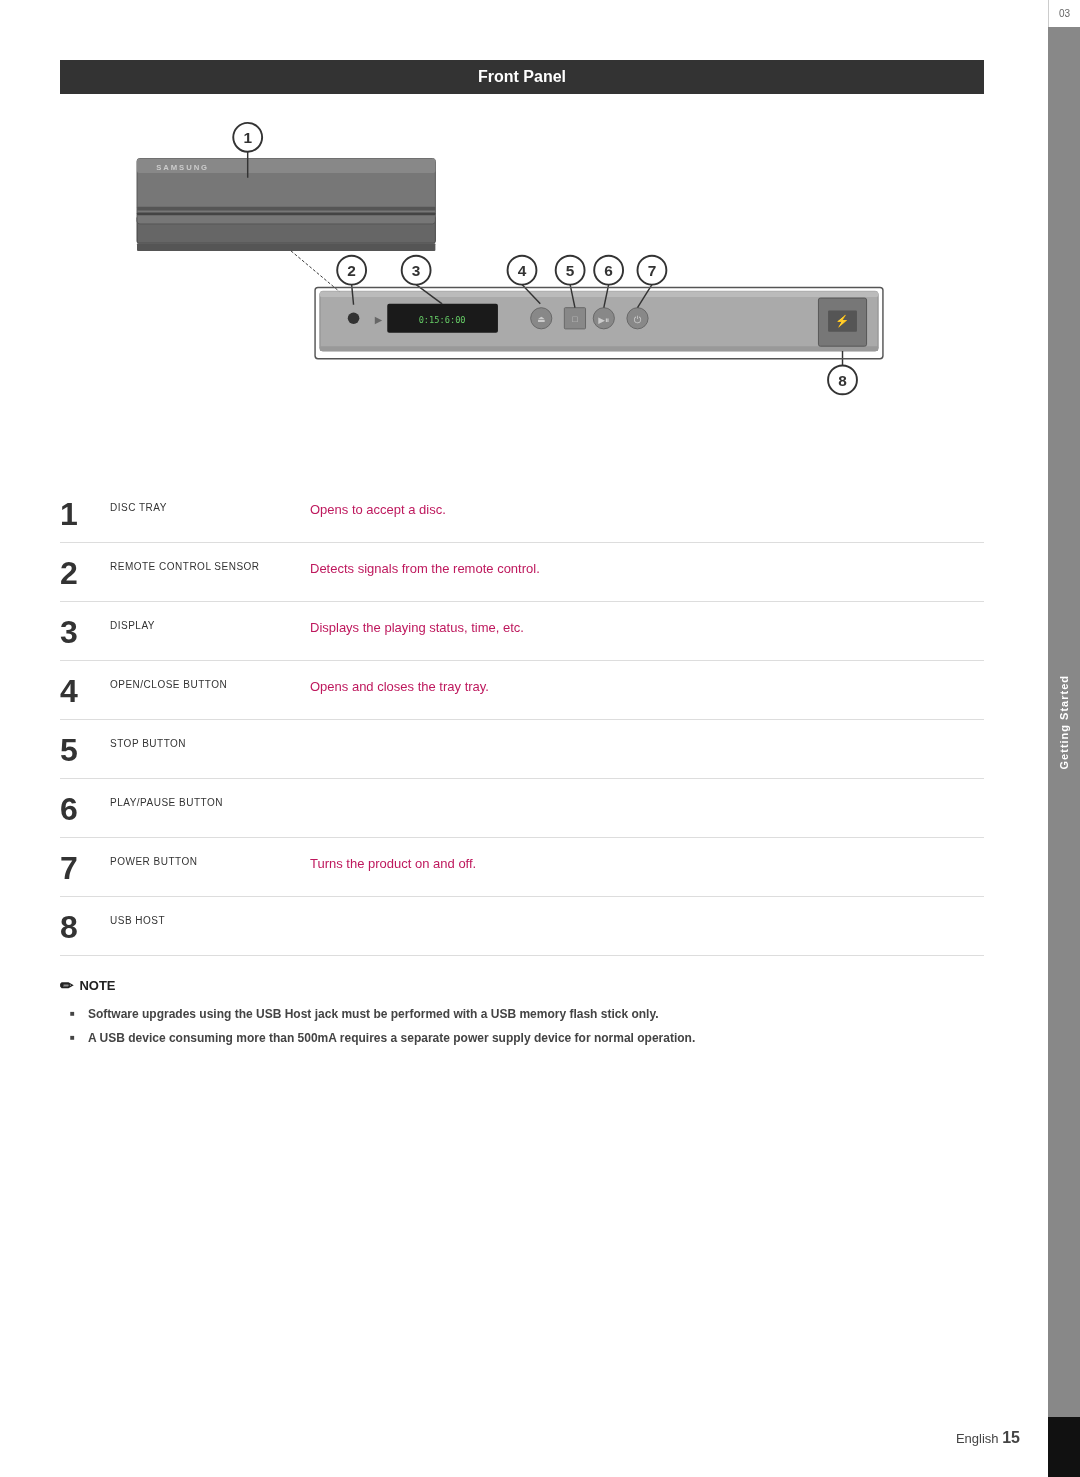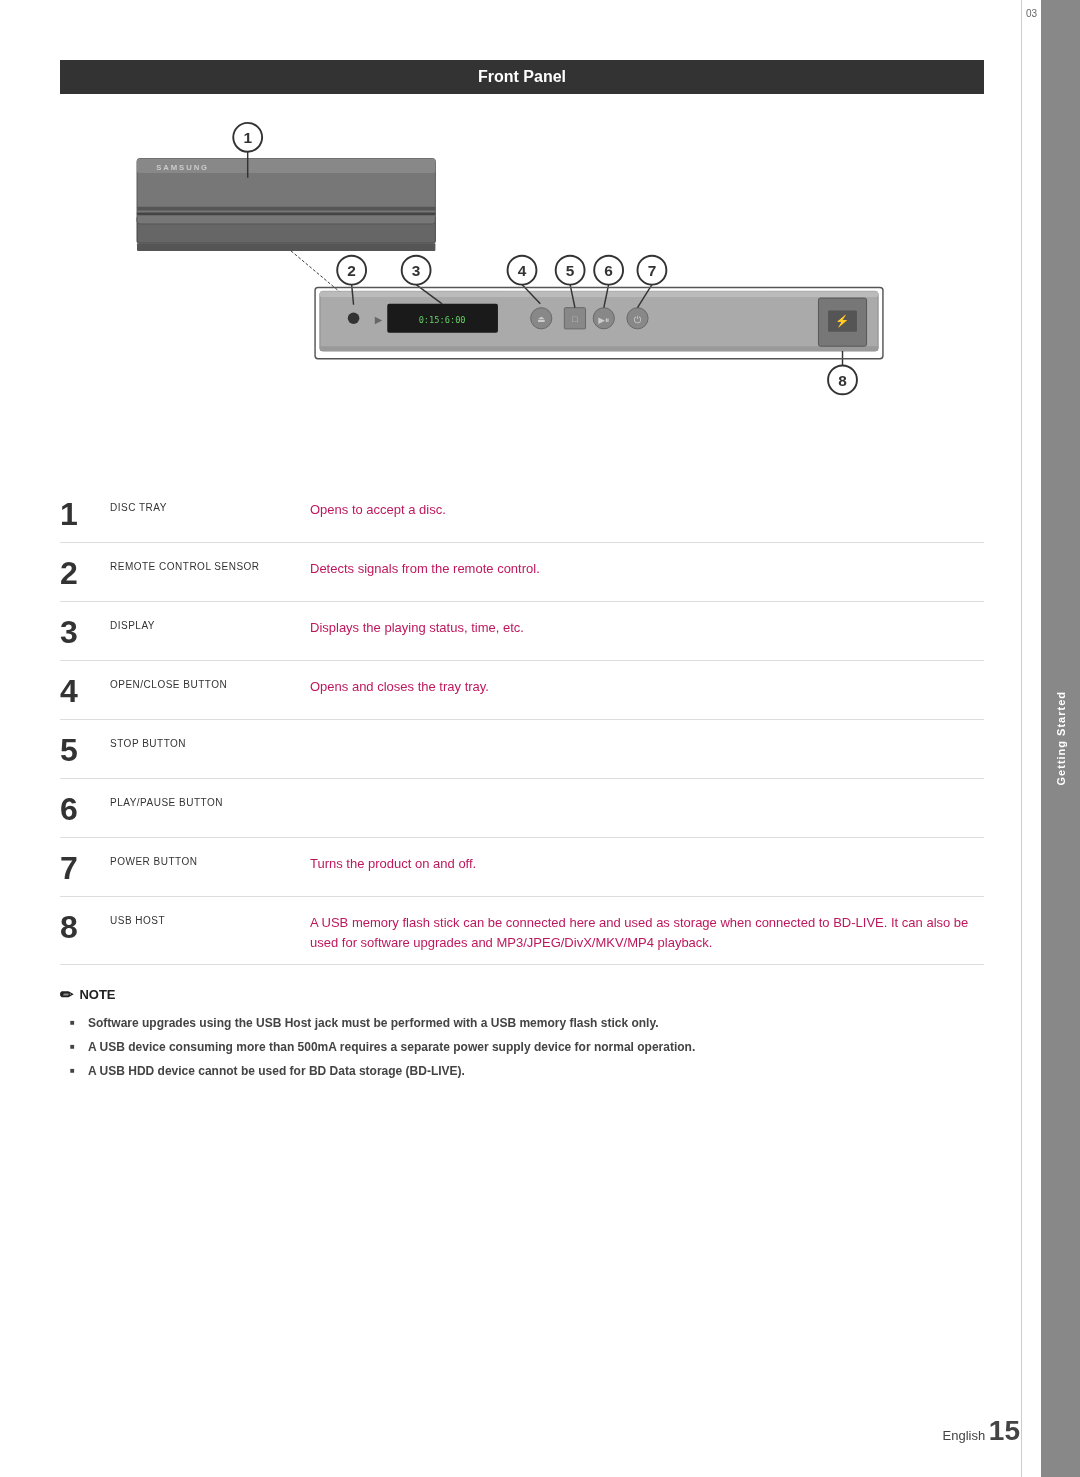--- a/index.html
+++ b/index.html
@@ -117,38 +117,38 @@
     
     .page-footer {
       position: absolute;
       bottom: 30px;
       right: 60px;
       font-size: 13px;
       color: #444;
     }
 
     .page-num {
-      font-size: 28px;
+      font-size: 16px;
       font-weight: bold;
     }
 
     
     .diagram-svg {
       width: 100%;
       height: 360px;
     }
 
     .right-sidebar {
       position: absolute;
       right: 0;
       top: 0;
-      width: 59px;
+      width: 32px;
       height: 100%;
       display: flex;
-      flex-direction: row;
+      flex-direction: column;
     }
 
     .sidebar-top-num {
       background: #fff;
       color: #666;
       font-size: 10px;
       text-align: center;
       padding: 8px 4px;
       border-left: 1px solid #ccc;
     }
@@ -313,33 +313,31 @@
 
       <div class="desc-row">
         <div class="desc-number">7</div>
         <div class="desc-label">POWER BUTTON</div>
         <div class="desc-text">Turns the product on and off.</div>
       </div>
 
       <div class="desc-row" style="border-bottom: 1px solid #ddd;">
         <div class="desc-number">8</div>
         <div class="desc-label">USB HOST</div>
-        <div class="desc-text">A USB memory flash stick can be connected here and used as storage when connected to BD-LIVE. It can also be used for software upgrades and MP3/JPEG/DivX/MKV/MP4 playback.</div>
       </div>
     </div>
 
     <div class="note-section">
       <div class="note-title">
         <span class="note-icon">✏</span>
         <span>NOTE</span>
       </div>
       <ul class="note-list">
         <li>Software upgrades using the USB Host jack must be performed with a USB memory flash stick only.</li>
         <li>A USB device consuming more than 500mA requires a separate power supply device for normal operation.</li>
-        <li>A USB HDD device cannot be used for BD Data storage (BD-LIVE).</li>
       </ul>
     </div>
 
   </div>
 
   <div class="page-footer">
     <span>English</span>
     <span class="page-num">15</span>
   </div>
 

